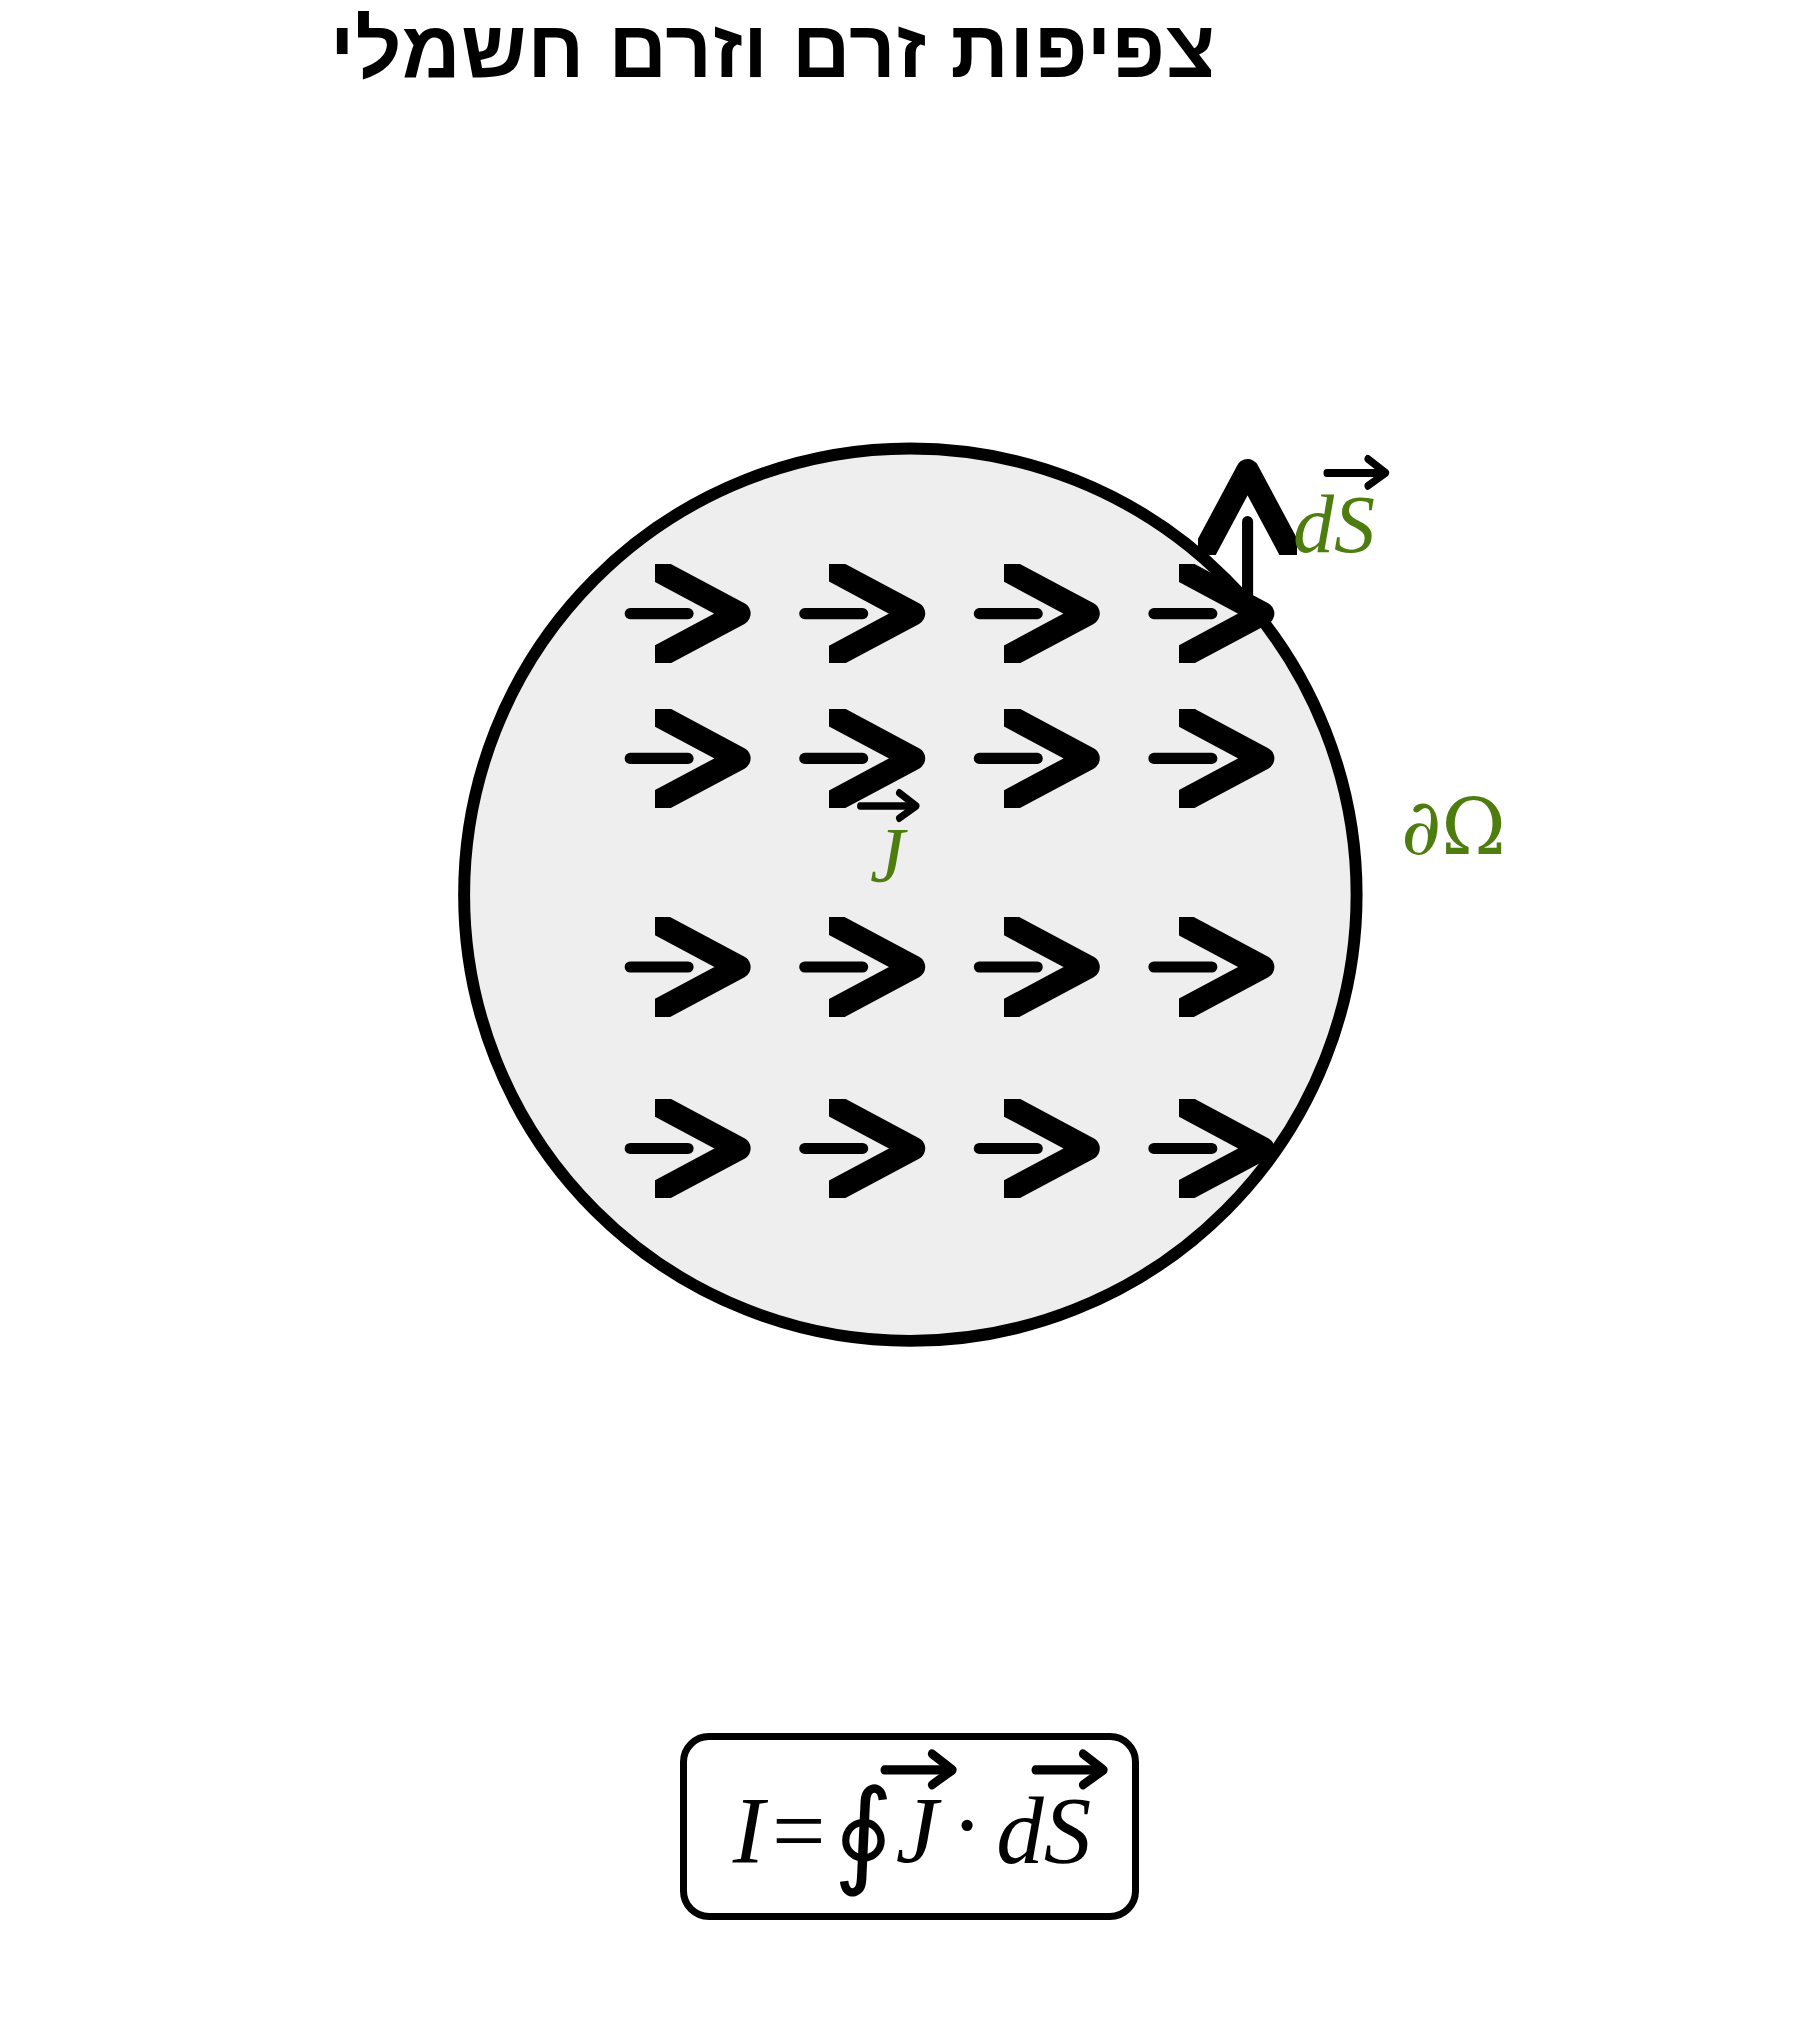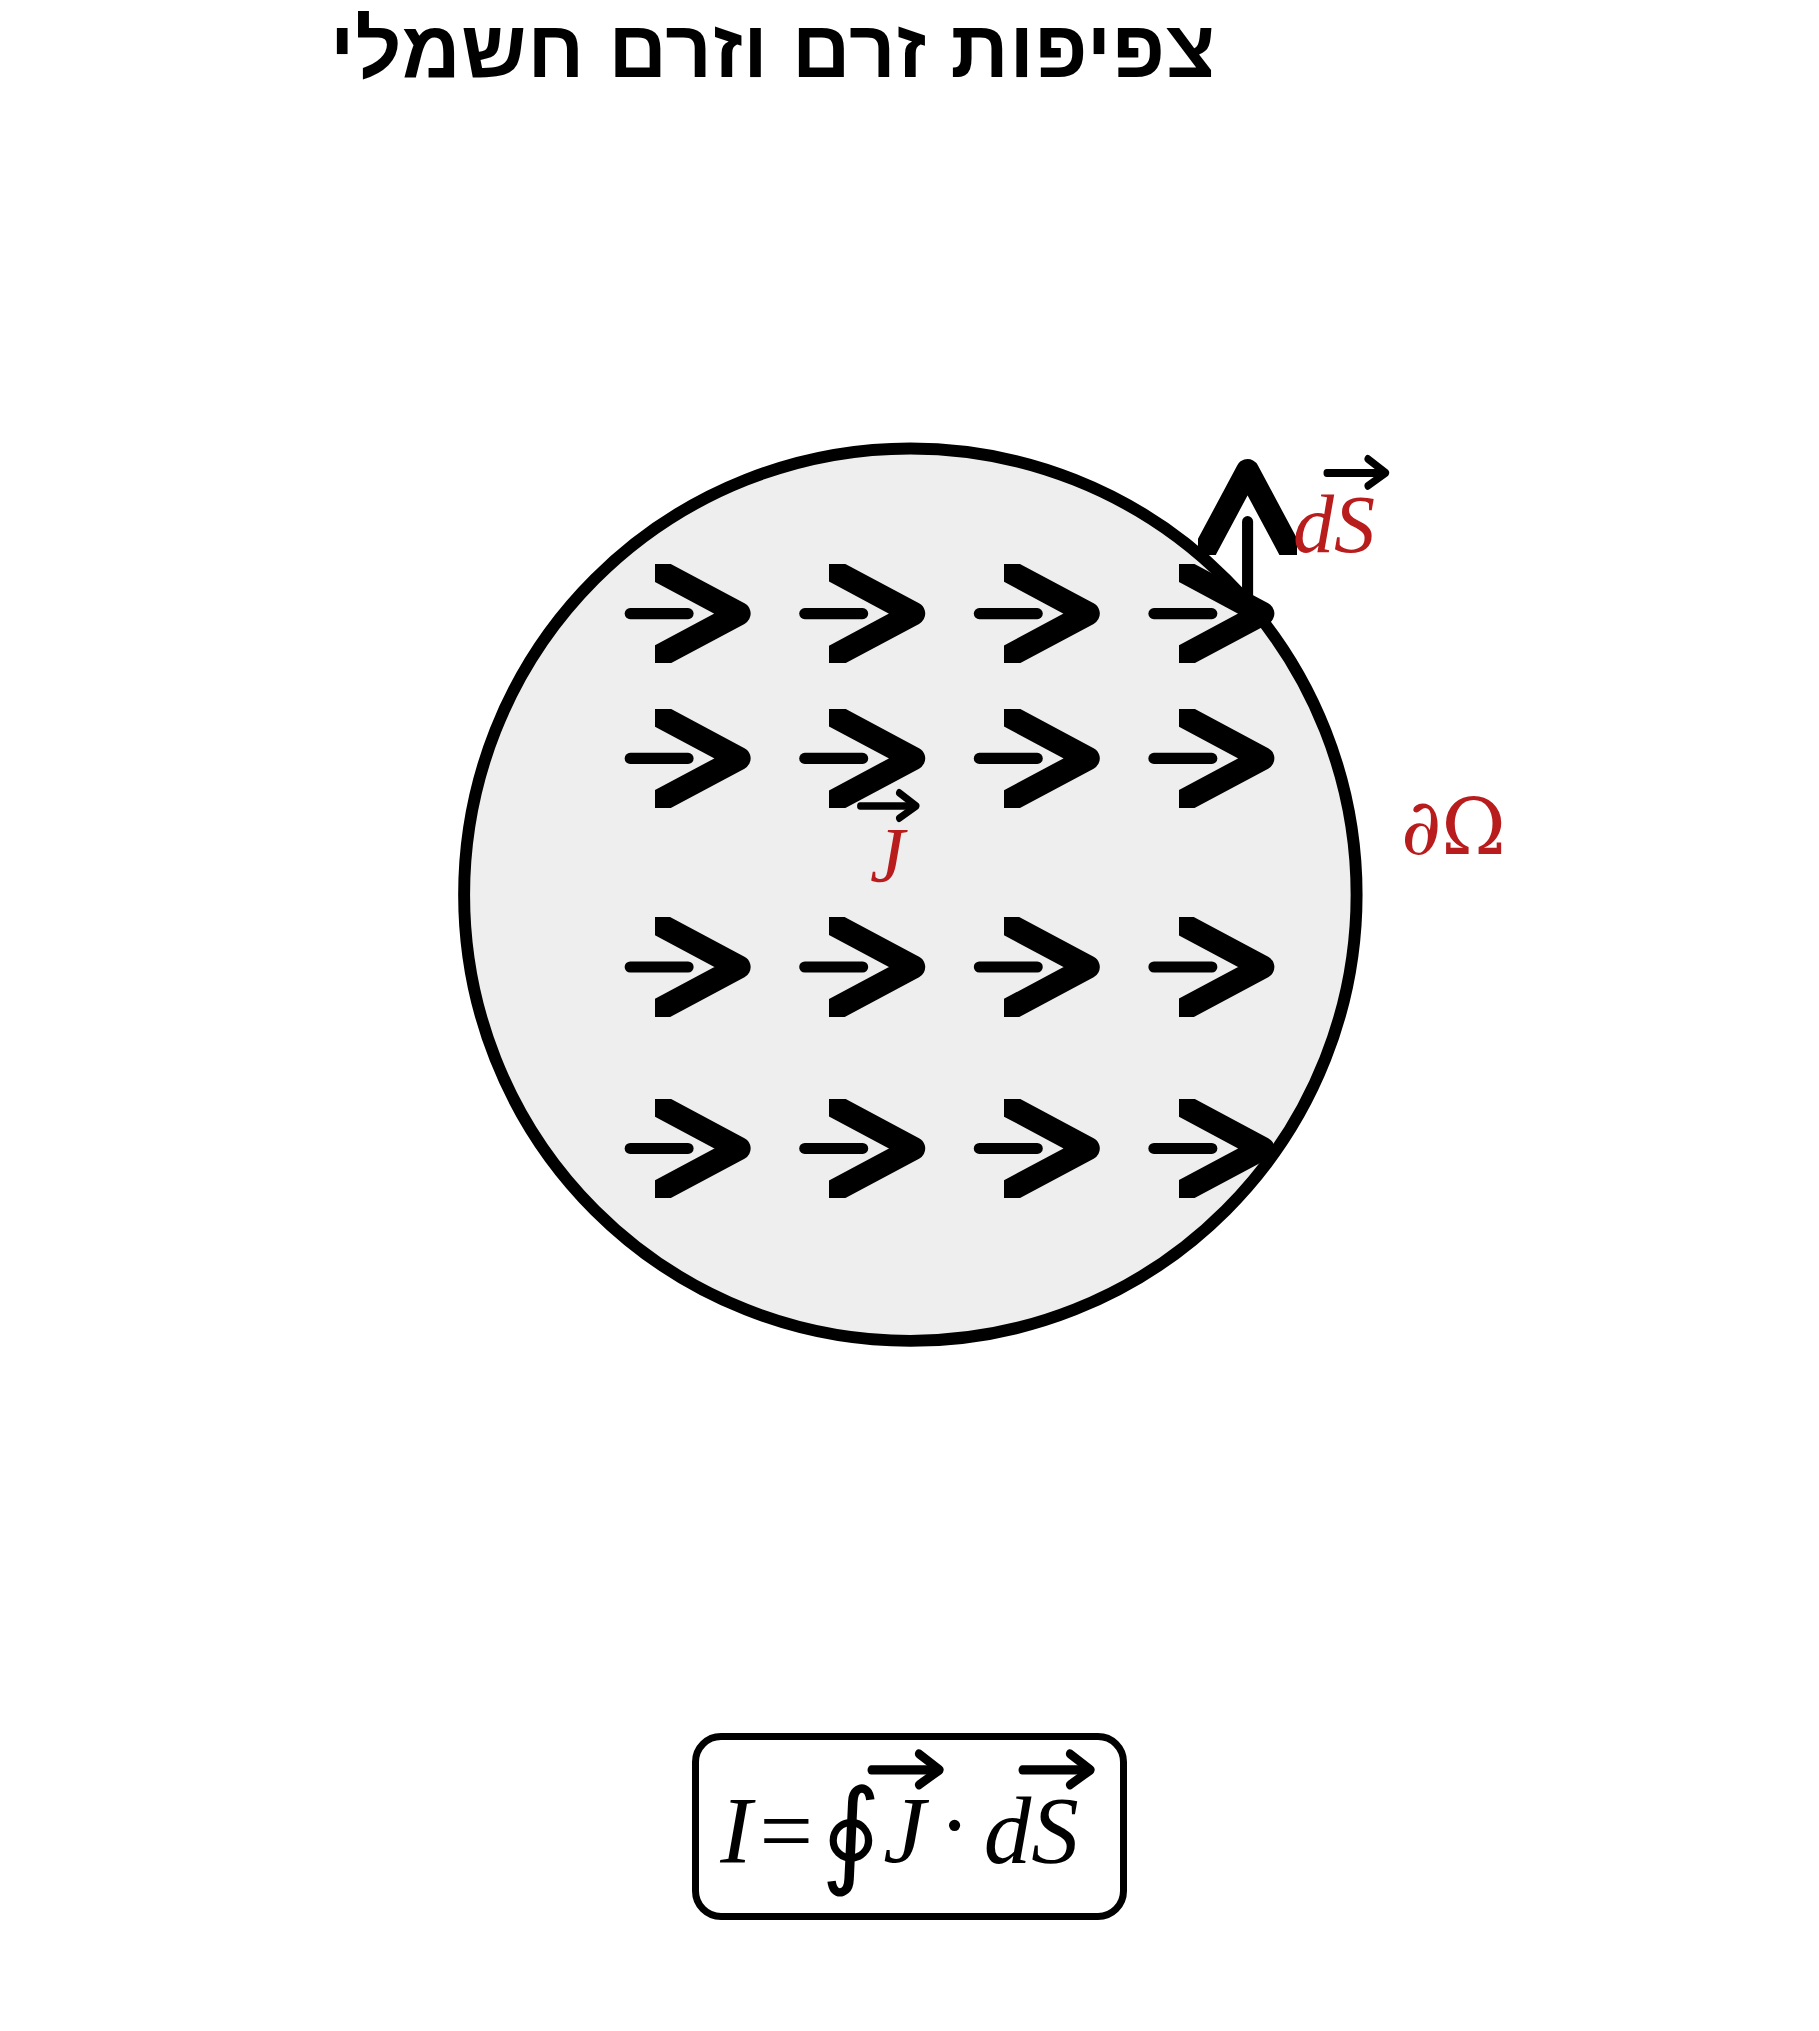--- a/index.html
+++ b/index.html
@@ -48,21 +48,21 @@
     width: 1819px;
     height: 2032px;
     display: block;
   }
 
   
   .math {
     position: absolute;
     font-family: "Liberation Serif", serif;
     font-style: italic;
-    color: #b91c1c;
+    color: #4d7c0f;
     white-space: nowrap;
     line-height: 1;
   }
   .vec {
     position: relative;
     display: inline-block;
     padding-top: 0.06em;
   }
   .vec > .vb {
     position: absolute;
@@ -112,21 +112,21 @@
     position: absolute;
     left: 0;
     top: 1733px;
     width: 1819px;
     text-align: center;
   }
   #eq-box {
     display: inline-block;
     border: 7.7px solid #000000;
     border-radius: 29px;
-    padding: 22px 41px 29px 21px;
+    padding: 22px 41px 29px 46px;
     background: #ffffff;
   }
   #eq-current {
     font-size: 95px;
     font-family: "Liberation Serif", serif;
     font-style: italic;
     white-space: nowrap;
     line-height: 1.05;
   }
   #eq-current .op { font-style: normal; padding: 0 0.08em; }

